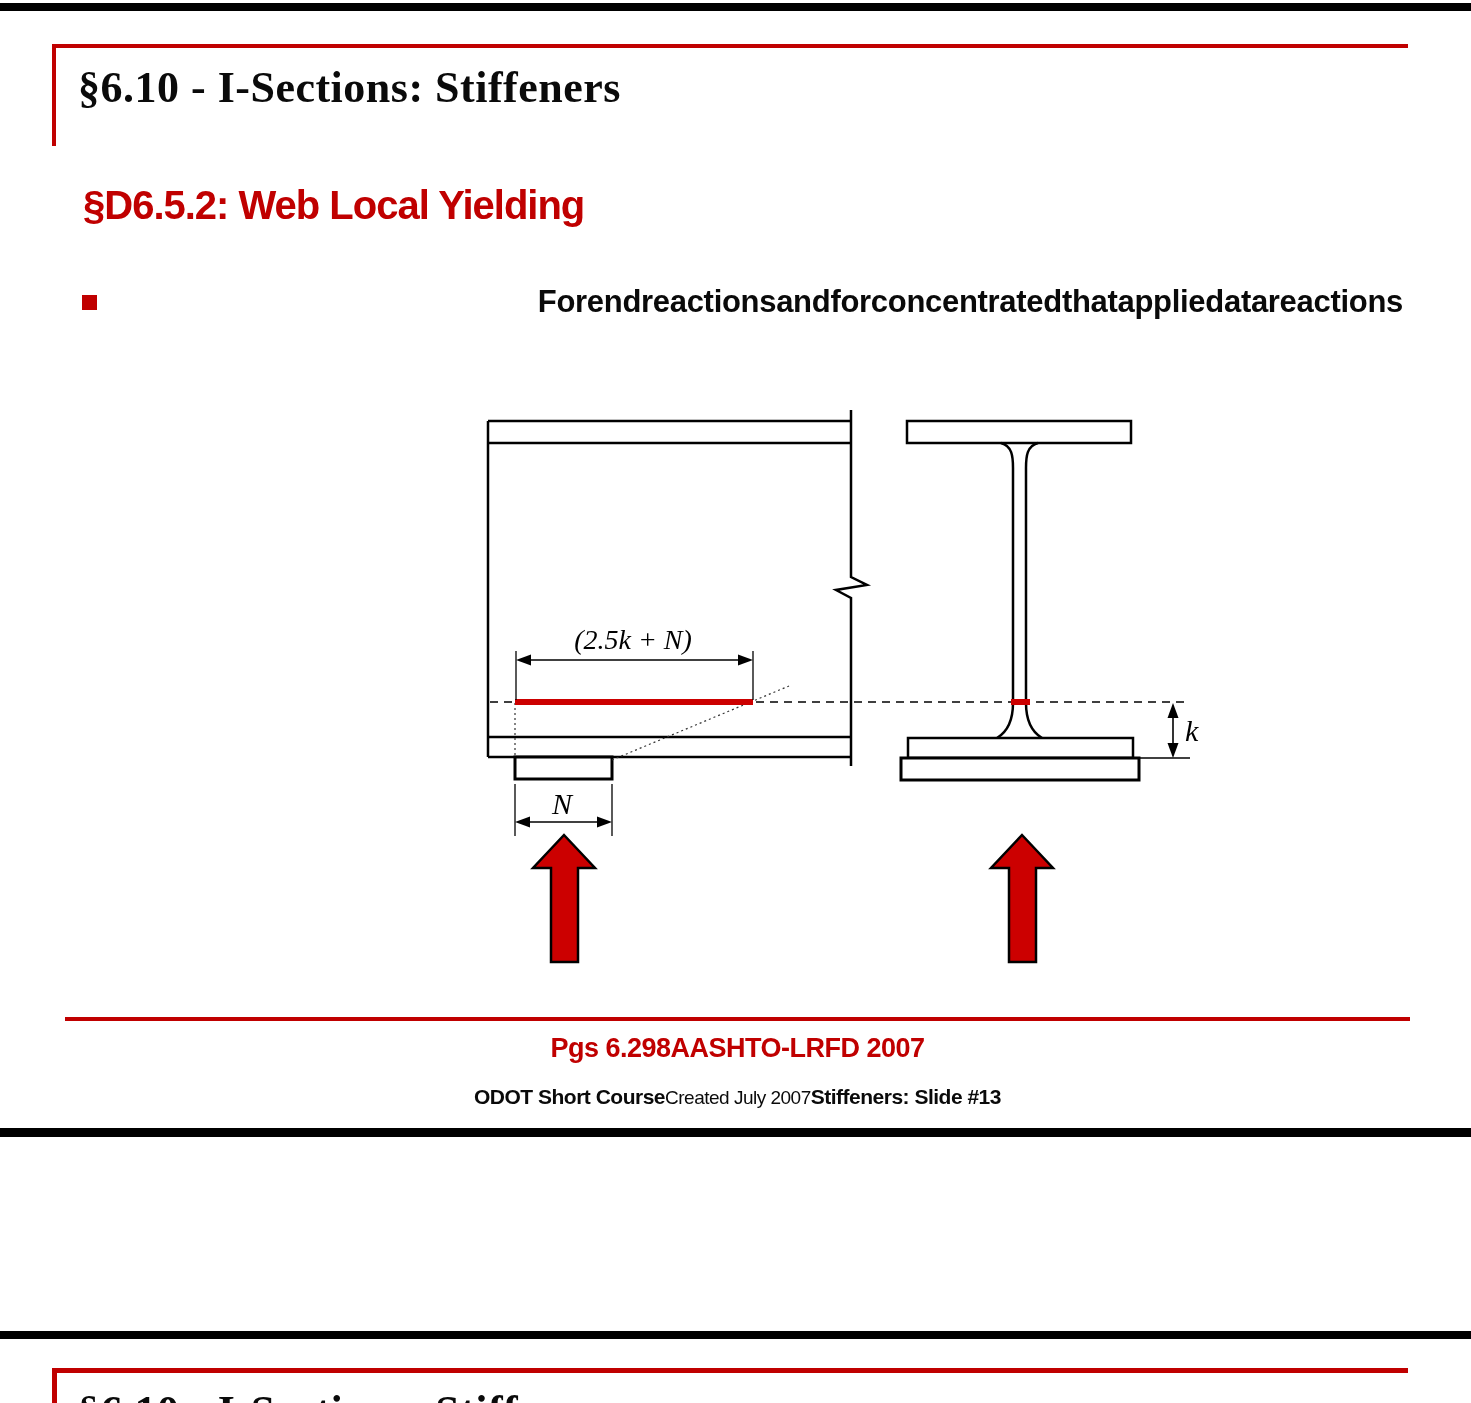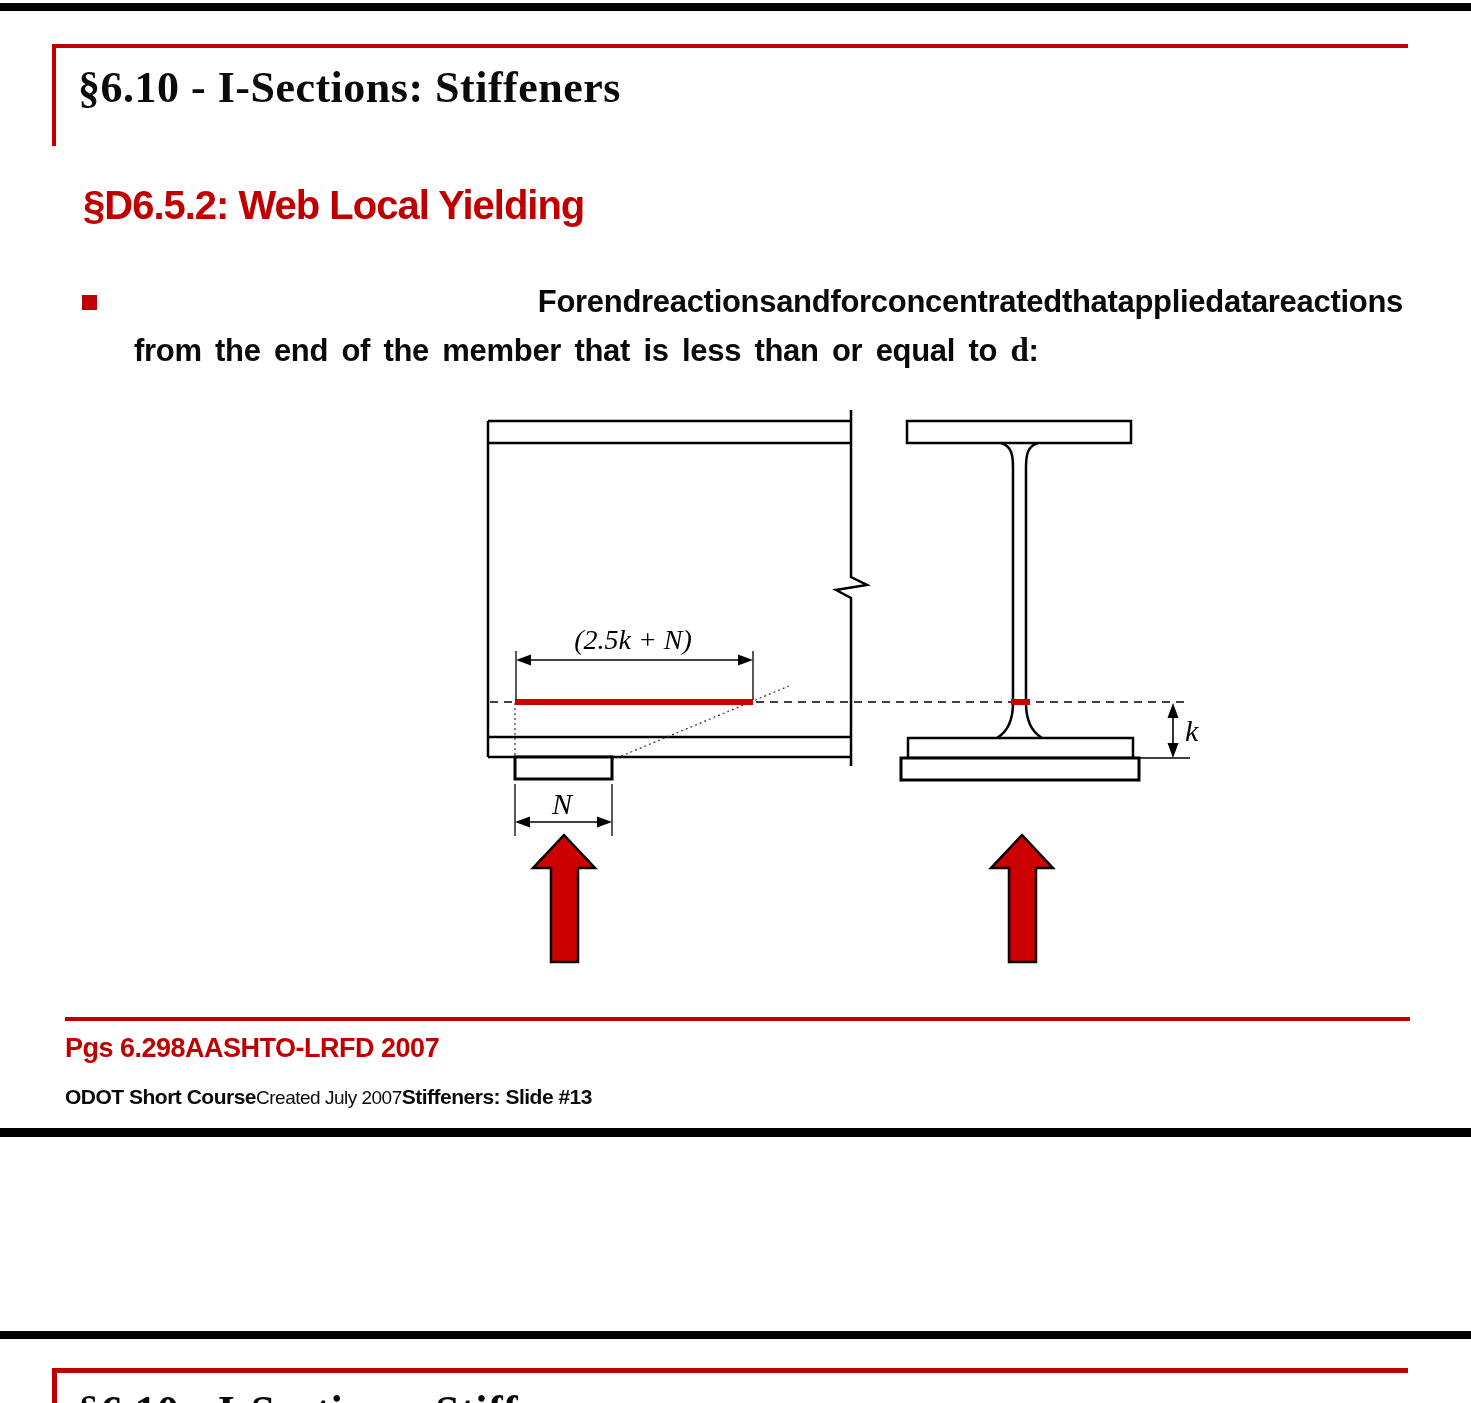--- a/index.html
+++ b/index.html
@@ -32,21 +32,21 @@
     left:134px;top:278px;width:1269px;font-weight:bold;font-size:31px;
     line-height:48px;letter-spacing:-0.3px;color:var(--ink);
   }
   .bullet-line1{display:flex;justify-content:flex-end;}
   .bullet-line2{text-align:left;word-spacing:5px;}
   .math-d{font-family:"Liberation Serif",serif;font-size:33px;}
   
   .diagram-svg{left:440px;top:398px;width:780px;height:582px;}
   
   .footer-rule{left:65px;top:1017px;width:1345px;height:4px;background:var(--red);}
-  .footer-row{left:65px;right:61px;display:flex;justify-content:flex-start;align-items:baseline;}
+  .footer-row{left:65px;right:61px;display:flex;justify-content:center;align-items:baseline;}
   .footer-row1{top:1033px;}
   .footer-row2{top:1085px;}
   .footer-red{color:var(--red);font-weight:bold;font-size:27px;letter-spacing:-0.5px;white-space:nowrap;}
   .footer-black{color:var(--ink);font-weight:bold;font-size:21px;letter-spacing:-0.5px;white-space:nowrap;}
   .footer-created{color:var(--ink);font-weight:normal;font-size:19px;letter-spacing:-0.5px;white-space:nowrap;}
   
   .band1{left:0;top:1128px;width:1471px;height:9px;background:#000;}
   .band2{left:0;top:1331px;width:1471px;height:8px;background:#000;}
   
   .rule-h2{left:52px;top:1368px;width:1356px;height:5px;background:var(--red);}
@@ -75,21 +75,20 @@
       <span>reactions</span>
       <span>and</span>
       <span>for</span>
       <span>concentrated</span>
       <span>that</span>
       <span>applied</span>
       <span>at</span>
       <span>a</span>
       <span>reactions</span>
     </div>
-  <div class="bullet-line2"><span>from the end of the member that is less than or equal to</span> <span class="math-d">d</span><span>:</span></div>
 </div>
 
 <svg class="abs diagram-svg" viewBox="440 398 780 582">
 
   <line x1="490" y1="702" x2="1187" y2="702" stroke="#000" stroke-width="1.6" stroke-dasharray="8,6"></line>
 
   <g stroke="#000" stroke-width="2.5" fill="none">
     <line x1="488" y1="421" x2="851" y2="421"></line>
     <line x1="488" y1="443" x2="851" y2="443"></line>
     <line x1="488" y1="737" x2="851" y2="737"></line>

